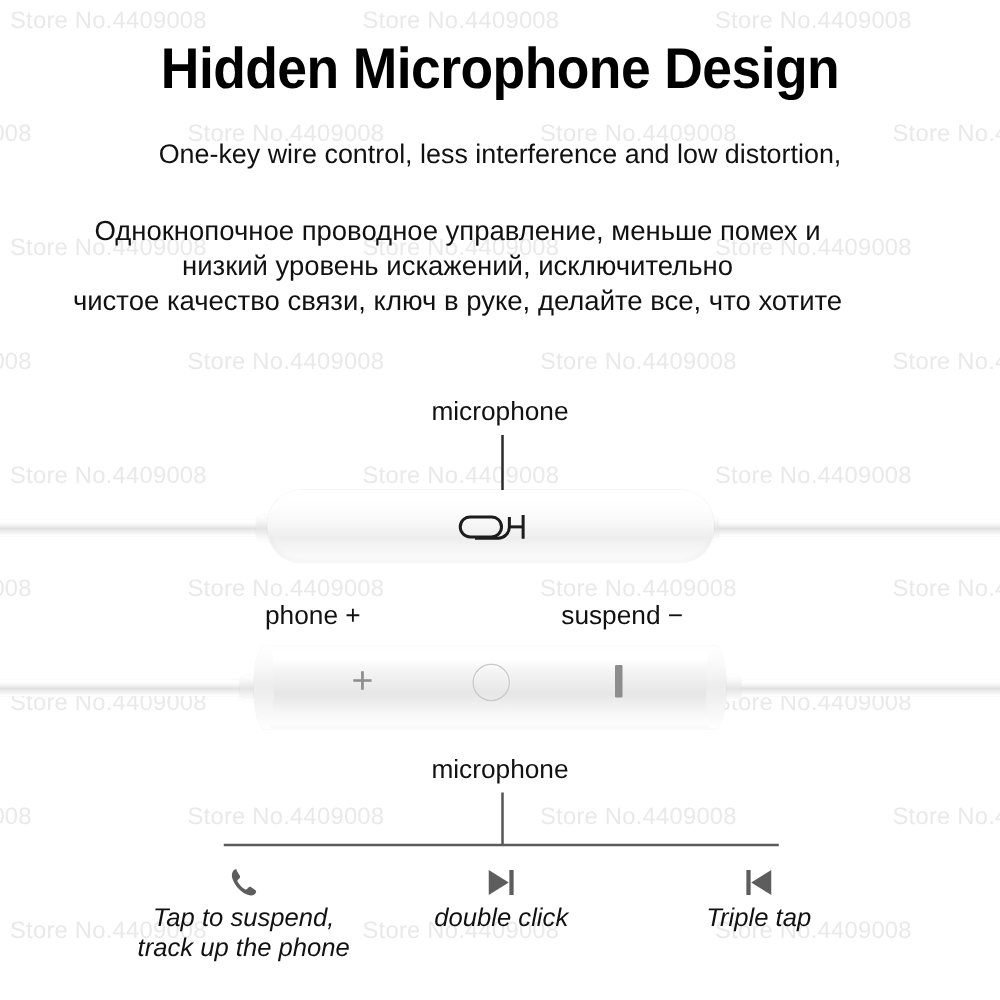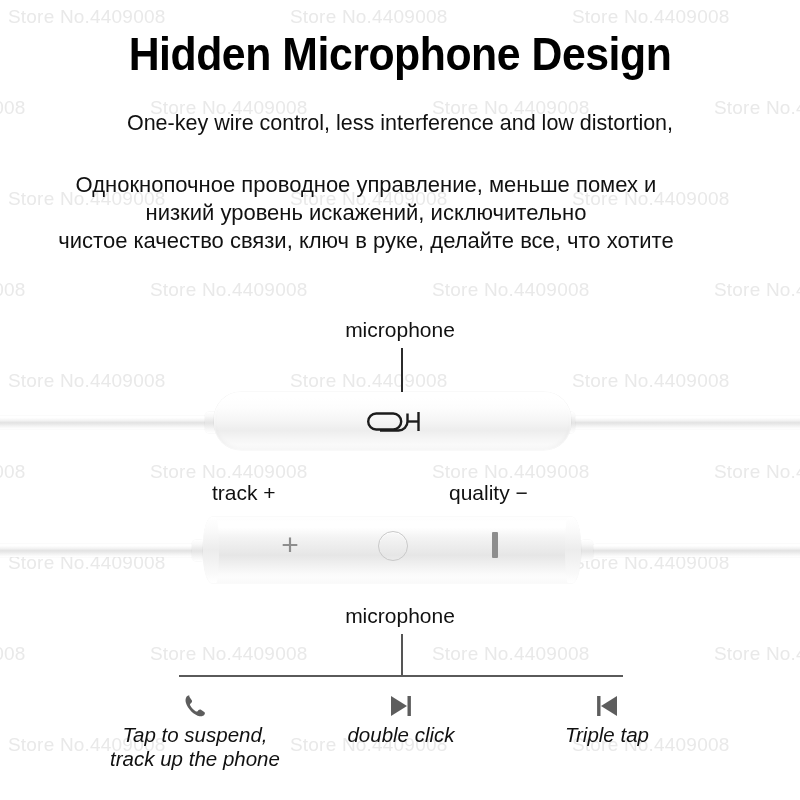--- a/index.html
+++ b/index.html
@@ -331,22 +331,22 @@
       <div id="remote1-body">
         <svg id="mic-icon" viewBox="0 0 62 30">
           <rect x="2.2" y="7.5" width="33" height="16" rx="8" ry="8" fill="none" stroke="#1c1c1c" stroke-width="2.4"></rect>
           <path d="M 41.5 7.5 L 41.5 15.5 A 9 9 0 0 1 32.5 24.5 L 14 24.5" fill="none" stroke="#1c1c1c" stroke-width="2.4" stroke-linecap="butt"></path>
           <line x1="41.5" y1="15.5" x2="52.5" y2="15.5" stroke="#1c1c1c" stroke-width="2.4"></line>
           <line x1="52.5" y1="6" x2="52.5" y2="25" stroke="#1c1c1c" stroke-width="2.4"></line>
         </svg>
       </div>
     </div>
 
-    <div id="vol-plus-label">track +</div>
-    <div id="vol-minus-label">quality −</div>
+    <div id="vol-plus-label">phone +</div>
+    <div id="vol-minus-label">suspend −</div>
 
     <div id="remote2-wrap">
       <div class="cable" id="r2-cable-left"></div>
       <div class="cable" id="r2-cable-right"></div>
       <div class="collar" id="r2-collar-left"></div>
       <div class="collar" id="r2-collar-right"></div>
       <div id="remote2-body"></div>
       <div id="r2-cap-left"></div>
       <div id="r2-cap-right"></div>
     </div>

